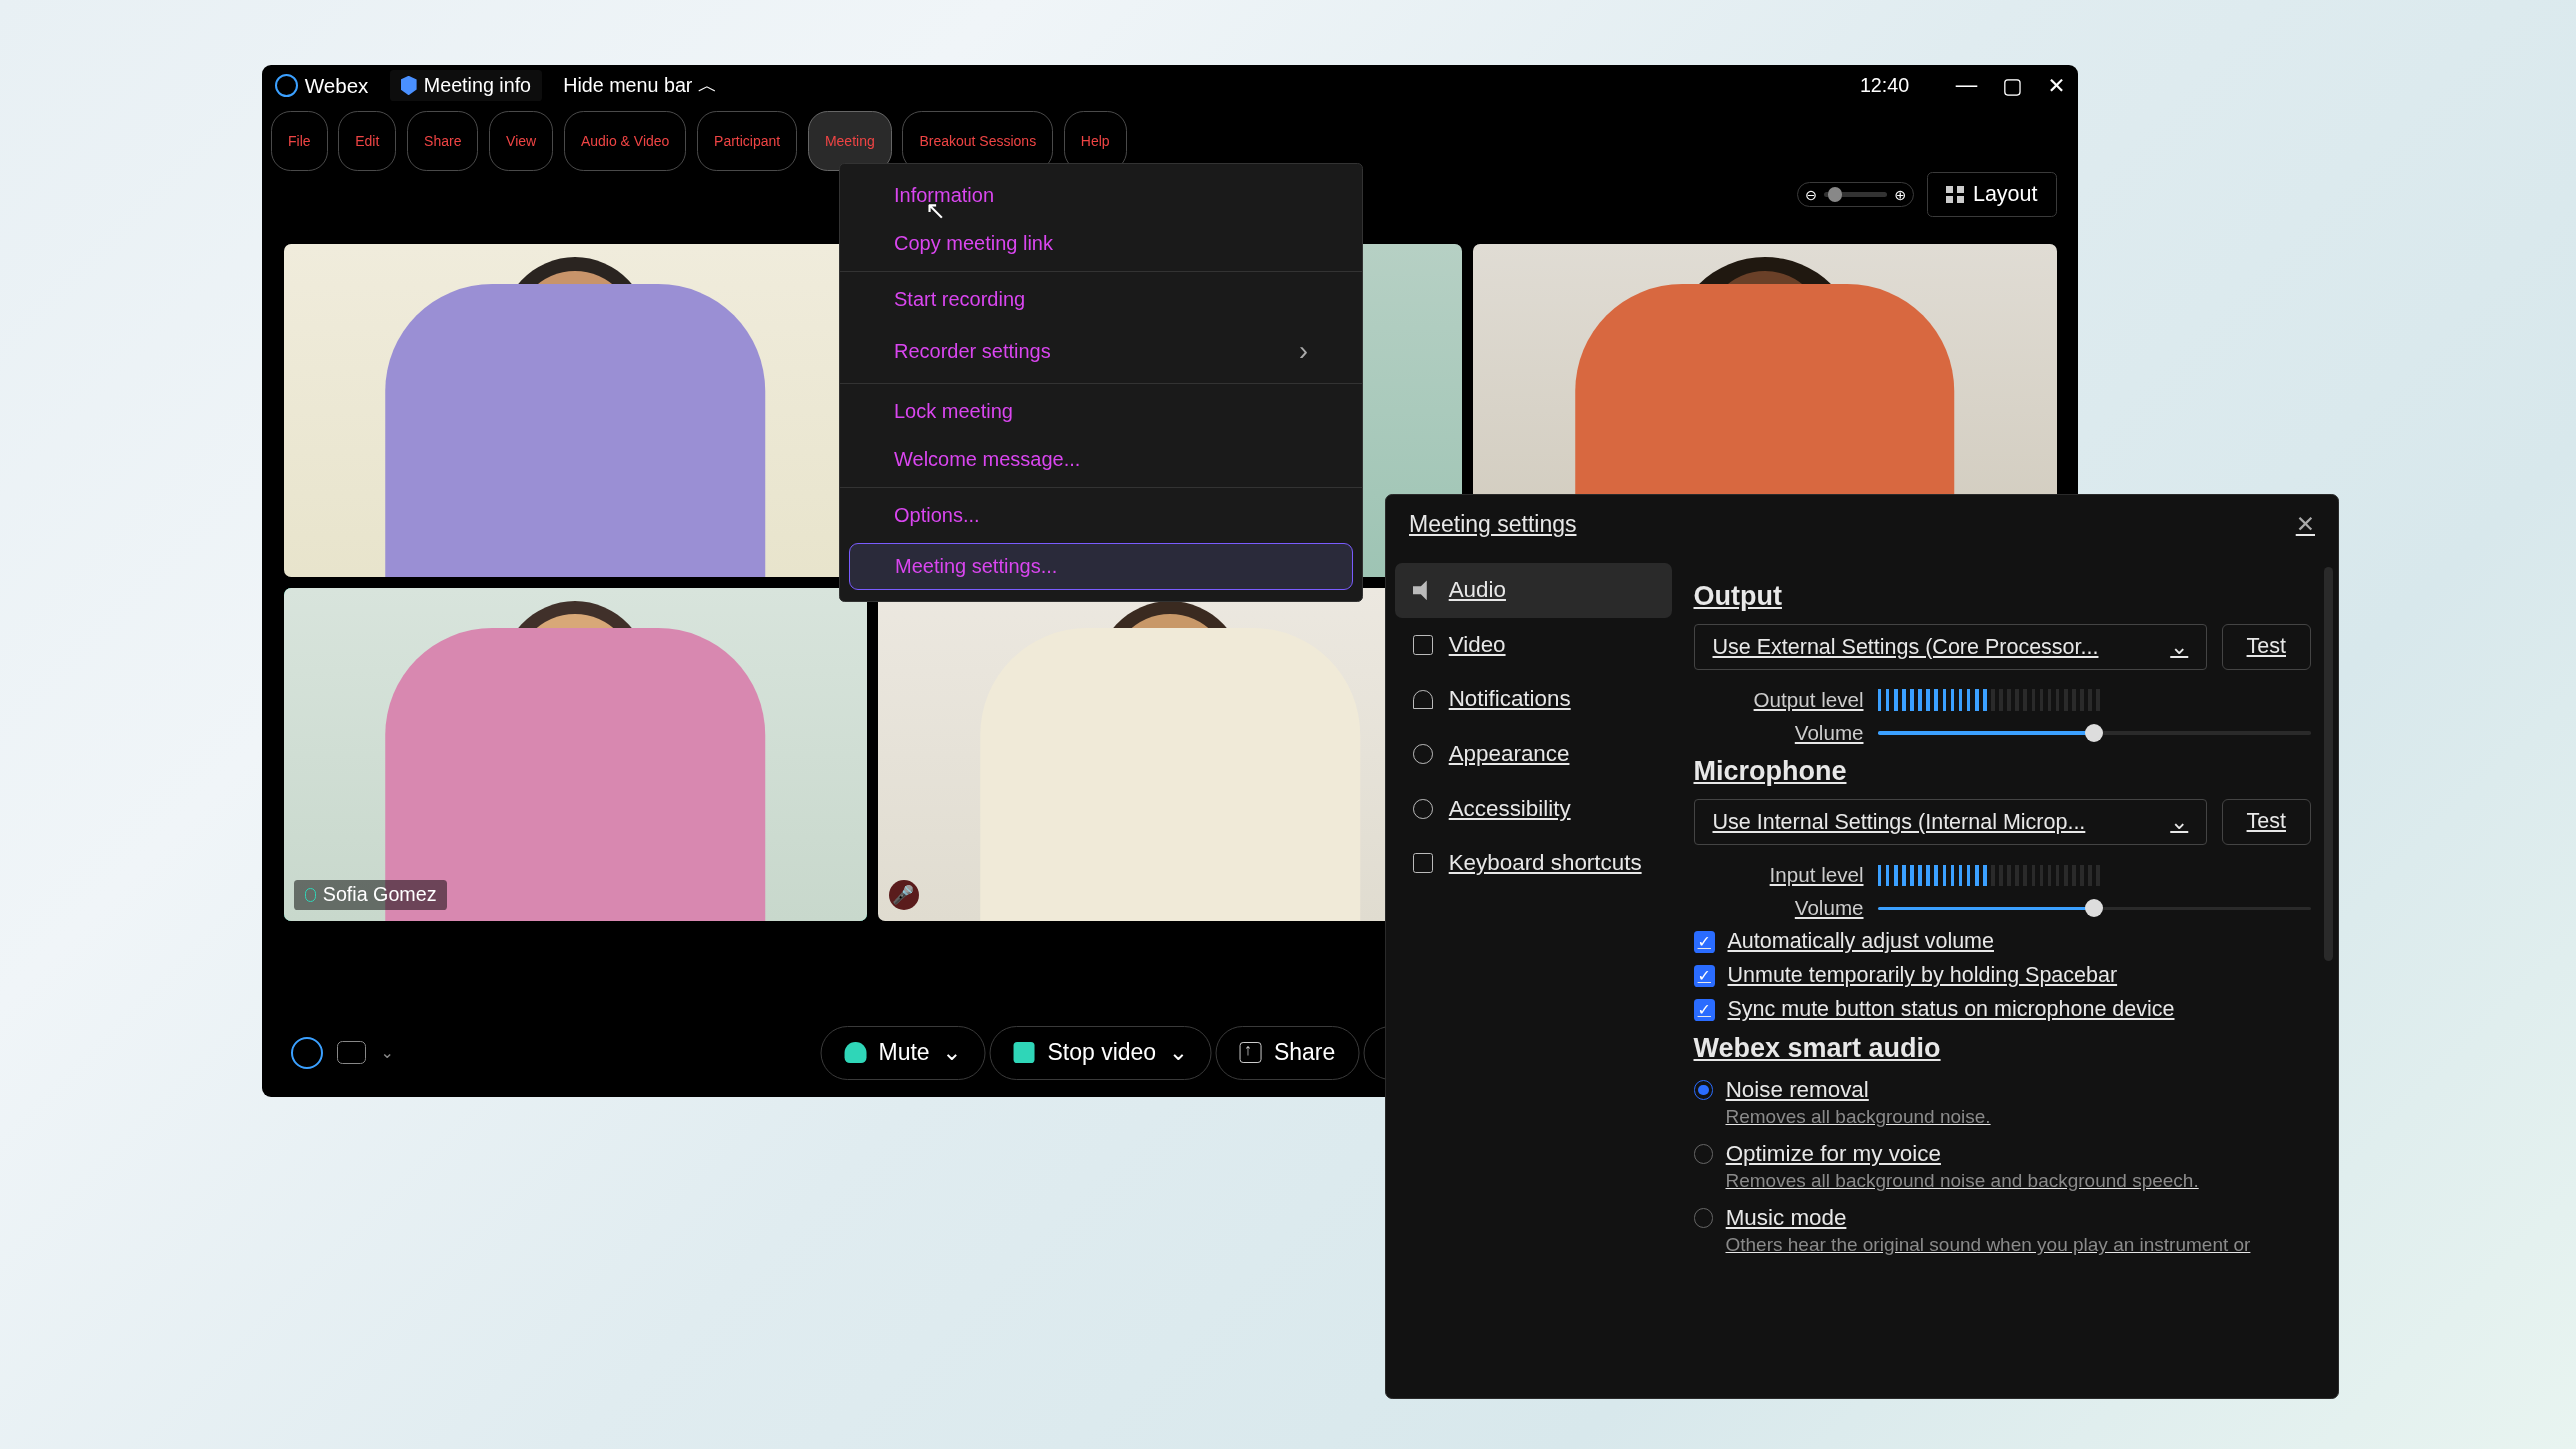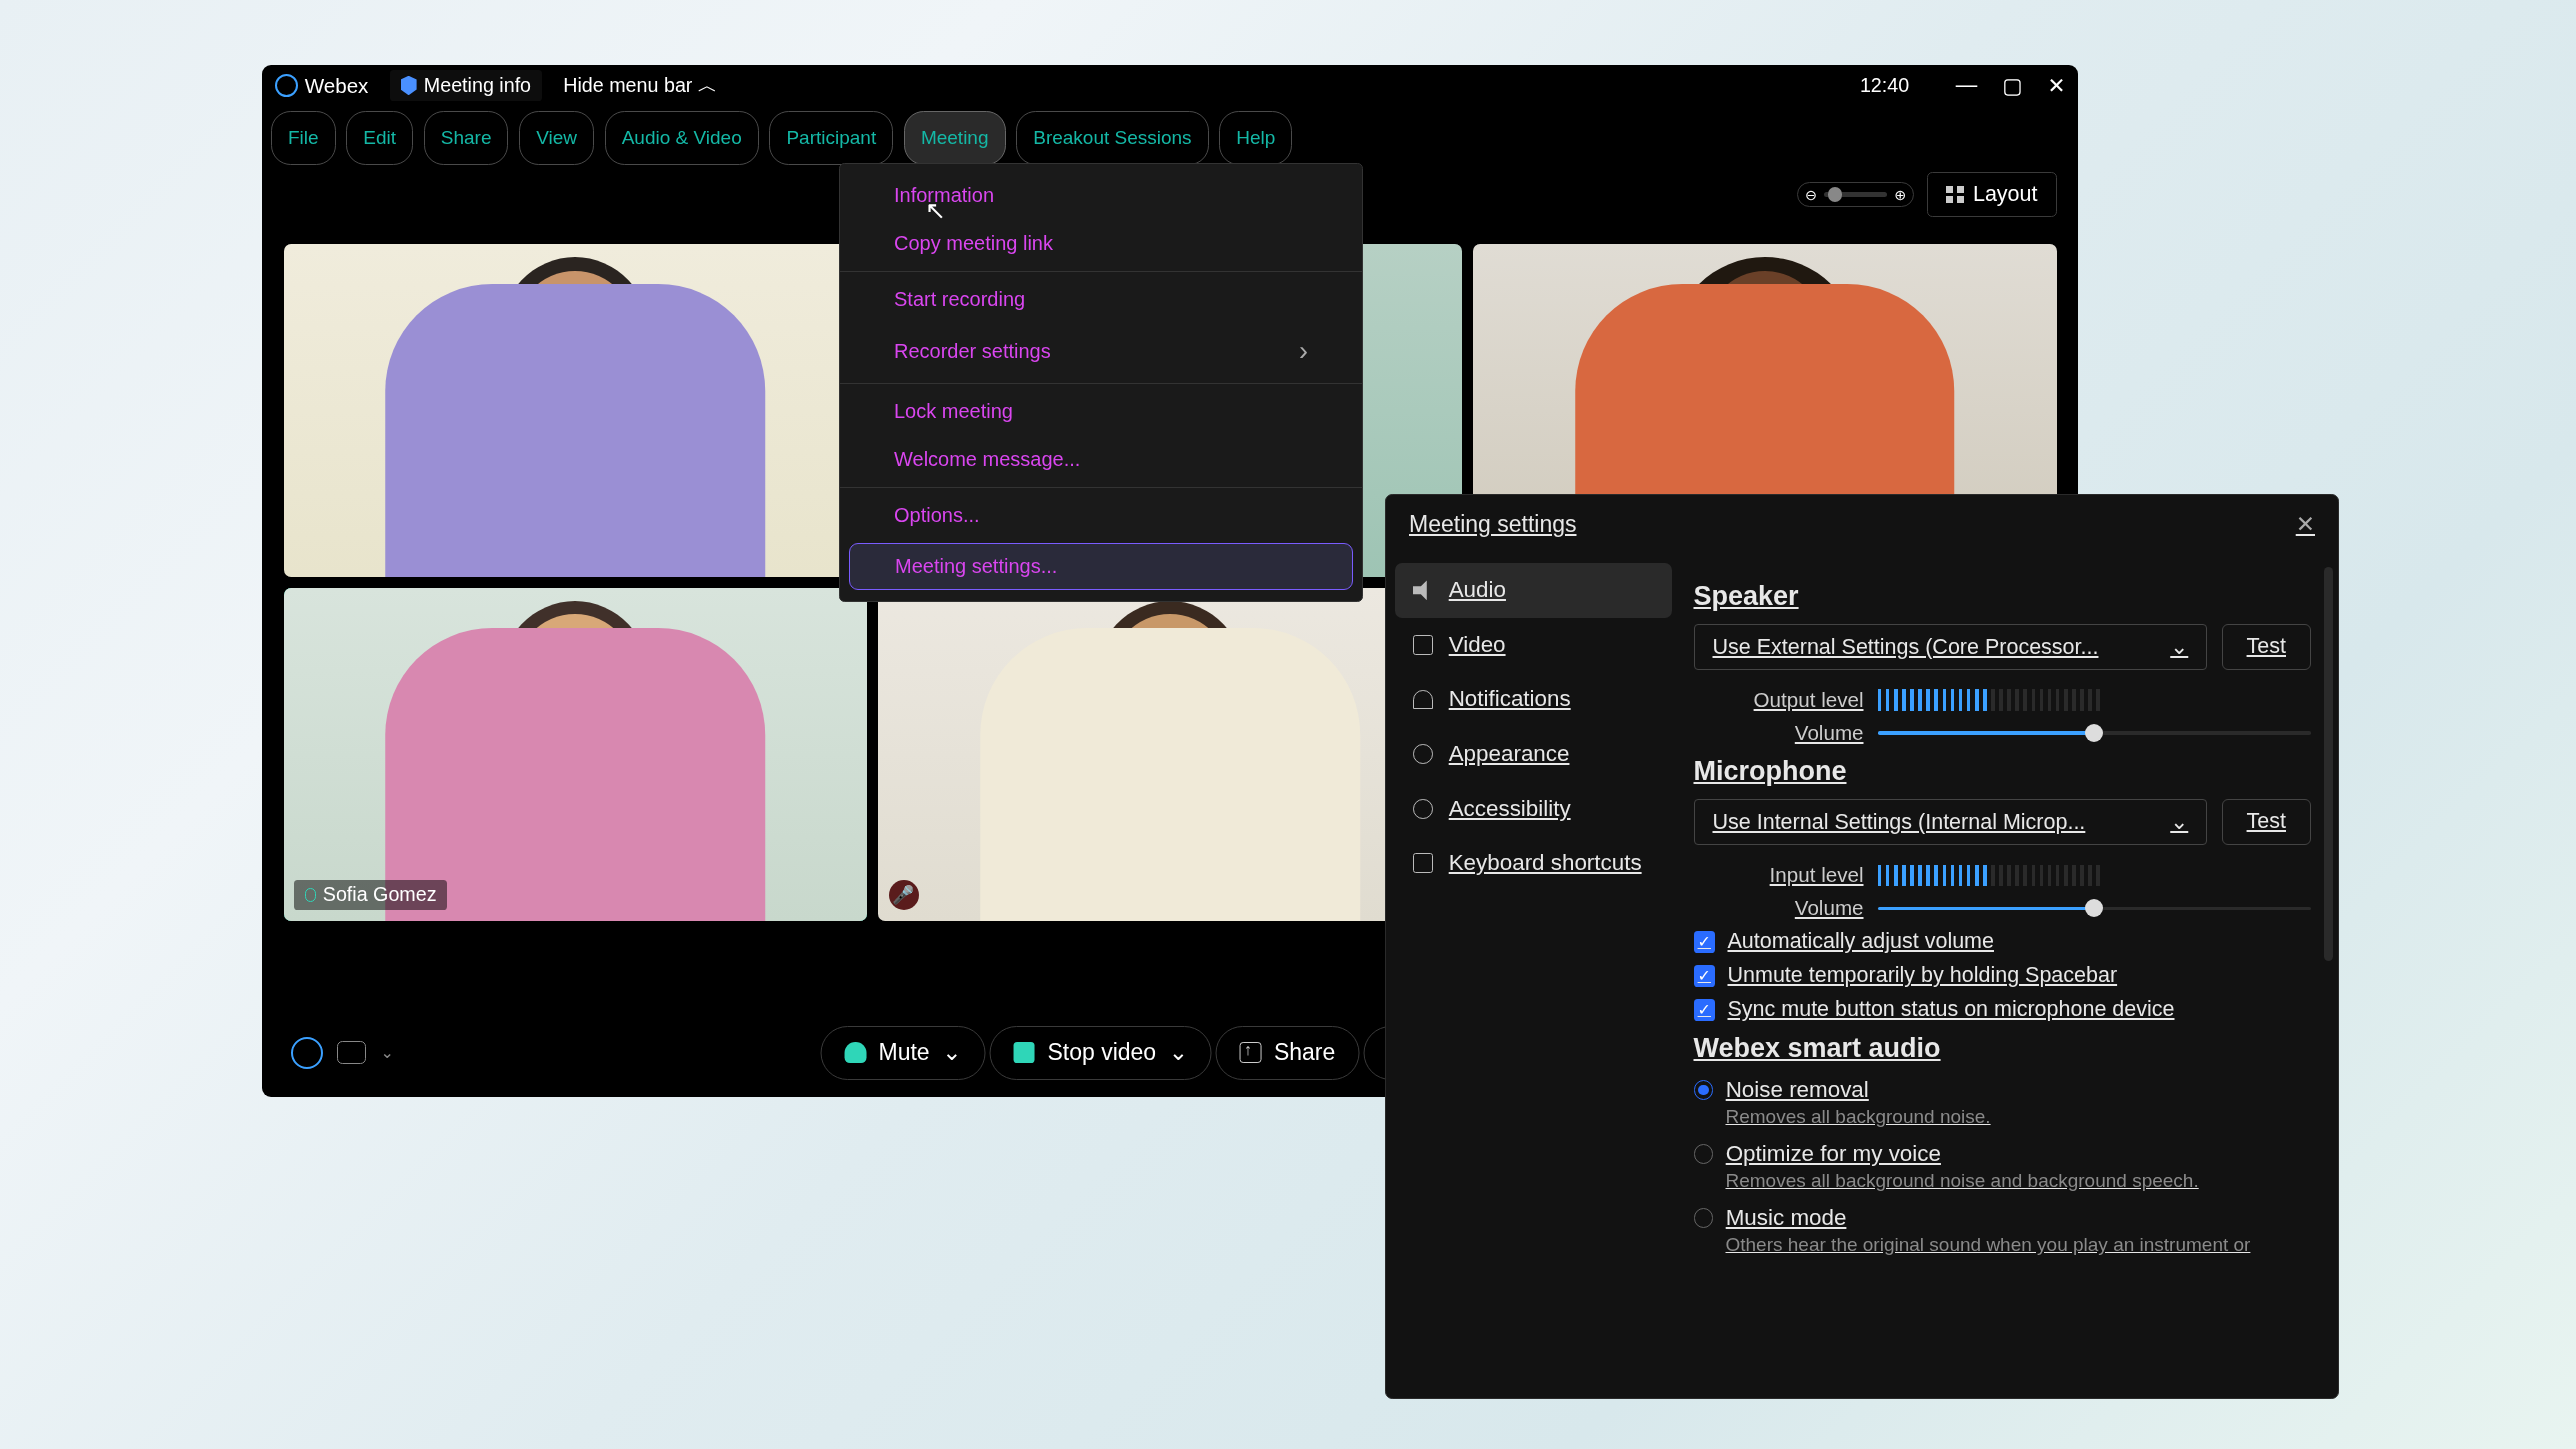--- a/index.html
+++ b/index.html
@@ -12,21 +12,21 @@
 .app-logo { display: flex; align-items: center; gap: 7.2px; }
 .logo-mark { width: 23px; height: 23px; border-radius: 50%; border: 2.7px solid #3ba0ff; }
 .meeting-info-pill { display: flex; align-items: center; gap: 7.2px; background: rgba(255,255,255,0.05); padding: 3.6px 10.7px; border-radius: 3.6px; font-size: 19.7px; }
 .shield-icon { width: 16px; height: 19.7px; background: #4a90ff; clip-path: polygon(50% 0, 100% 20%, 100% 70%, 50% 100%, 0 70%, 0 20%); }
 .hide-menu { display:flex; align-items:center; gap:5.4px; font-size: 19.7px; }
 .titlebar .spacer { flex: 1; }
 .clock { font-size: 19.7px; }
 .win-controls { display:flex; gap: 25px; margin-left: 25px; font-size: 21.5px; }
 
 .menubar { display: flex; gap: 10.7px; padding: 5.4px 9px; }
-.menubar button { background: transparent; border: 0.9px solid #4a4a4a; color: #14b8a6; border-radius: 19.7px; padding: 15px 16px; font-size: 19px; cursor: pointer; }
+.menubar button { background: transparent; border: 0.9px solid #4a4a4a; color: #ef4444; border-radius: 19.7px; padding: 21px 16px; font-size: 14px; cursor: pointer; }
 .menubar button.active { background: #2a2a2a; border-color: #666; }
 
 .top-controls { position: absolute; right: 21.5px; top: 107px; display: flex; align-items: center; gap: 12.5px; }
 .zoom-ctrl { display:flex; align-items:center; gap:7.2px; border: 0.9px solid #3a3a3a; border-radius: 18px; padding: 3.6px 7.2px; }
 .zoom-track { width: 63px; height: 5.4px; border-radius: 2.7px; background:#333; position:relative; }
 .zoom-knob { width: 14.3px; height:14.3px; border-radius:50%; background:#888; position:absolute; left:3.6px; top:-4.5px; }
 .layout-btn { border:0.9px solid #3a3a3a; border-radius: 5.4px; padding: 9px 18px; display:flex; align-items:center; gap: 9px; font-size: 21.5px; }
 .grid-icon { display:inline-block; width:18px; height:18px; background:
   linear-gradient(#ccc,#ccc) 0 0/7.2px 7.2px no-repeat,
   linear-gradient(#ccc,#ccc) 10.7px 0/7.2px 7.2px no-repeat,
@@ -292,21 +292,21 @@
           <span>Accessibility</span>
         </div>
         <div class="nav-item">
           <span class="nav-ico kb"></span>
           <span>Keyboard shortcuts</span>
         </div>
       </div>
     <div class="settings-main">
       <div class="scrollbar"></div>
 
-      <h3>Speaker</h3>
+      <h3>Output</h3>
       <div class="dropdown-row">
         <div class="select">
           <span>Use External Settings (Core Processor...</span>
           <span>⌄</span>
         </div>
         <div class="test-btn"><span>Test</span></div>
       </div>
       <div class="level-row">
         <div class="level-label">Output level</div>
         <div class="meter" id="spk-meter">

